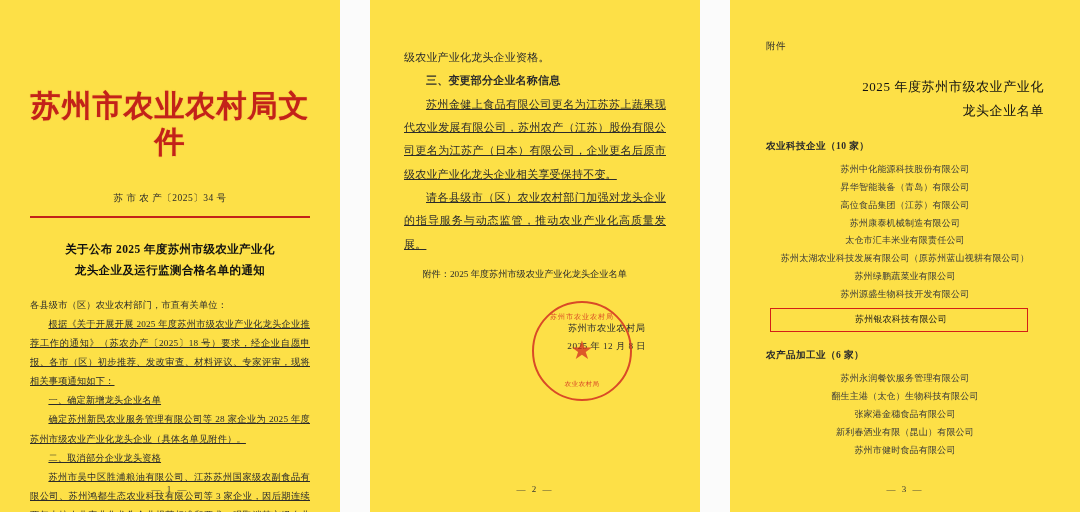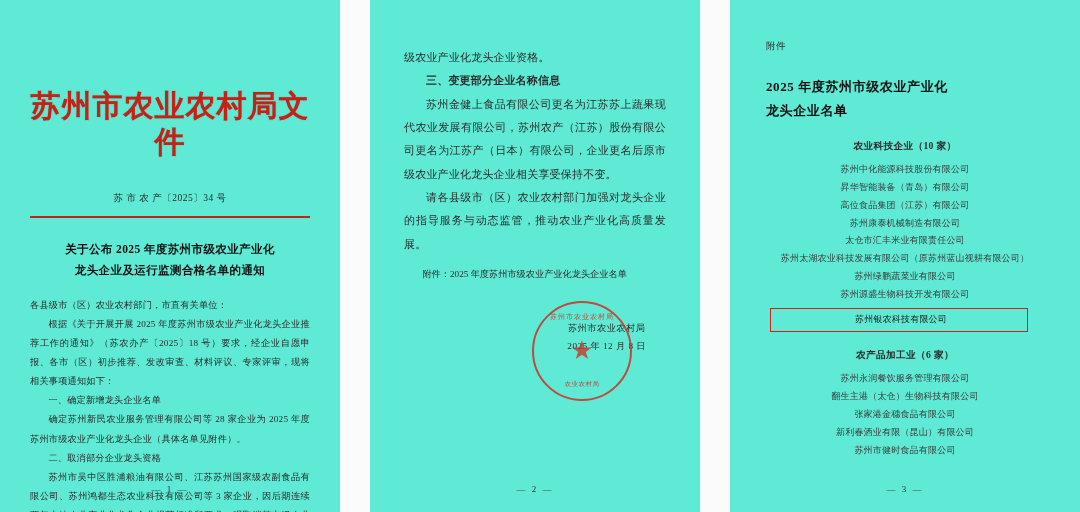--- a/index.html
+++ b/index.html
@@ -17,21 +17,21 @@
     position: relative;
     width: 1080px;
     height: 512px;
     background: #fbfbfb;
     display: flex;
     justify-content: space-between;
     box-sizing: border-box;
   }
   .page {
     position: relative;
-    background: #5eead4;
+    background: #fde047;
     box-sizing: border-box;
     overflow: hidden;
   }
   
   .page1 {
     width: 340px;
     height: 512px;
     padding: 34px 30px 18px 30px;
   }
   .doc-title {
@@ -71,21 +71,21 @@
     margin-top: 14px;
     font-size: 9.2px;
     color: #2b2b2b;
     line-height: 2.08;
     letter-spacing: .2px;
     text-align: justify;
   }
   .body-text p {
     margin: 0;
   }
-  .indent2 { text-indent: 2em; }
+  .indent2 { text-indent: 2em; text-decoration: underline; }
   .page-num {
     position: absolute;
     bottom: 18px;
     left: 0;
     right: 0;
     text-align: center;
     font-size: 9px;
     color: #333;
     letter-spacing: 2px;
   }
@@ -173,29 +173,28 @@
     height: 512px;
     padding: 40px 36px 18px 36px;
   }
   .attach-label {
     font-size: 9.5px;
     color: #2b2b2b;
     margin-bottom: 22px;
     letter-spacing: .5px;
   }
   .list-title {
-    text-align: left;
+    text-align: right;
     font-size: 13px;
-    font-weight: bold;
+    font-weight: normal;
     color: #111;
     line-height: 1.85;
     letter-spacing: .6px;
   }
   .cat-head {
-    text-align: center;
     font-size: 9.6px;
     font-weight: bold;
     color: #2b2b2b;
     margin-top: 17px;
     margin-bottom: 8px;
     letter-spacing: .4px;
   }
   .company {
     text-align: center;
     font-size: 9px;

